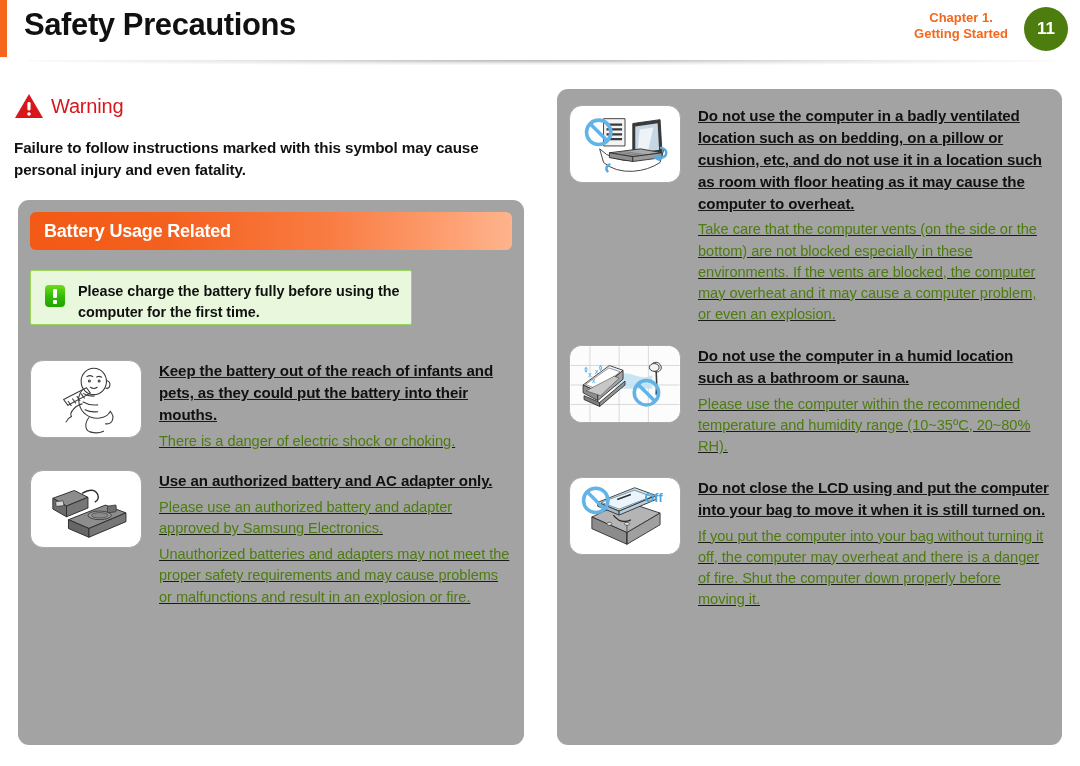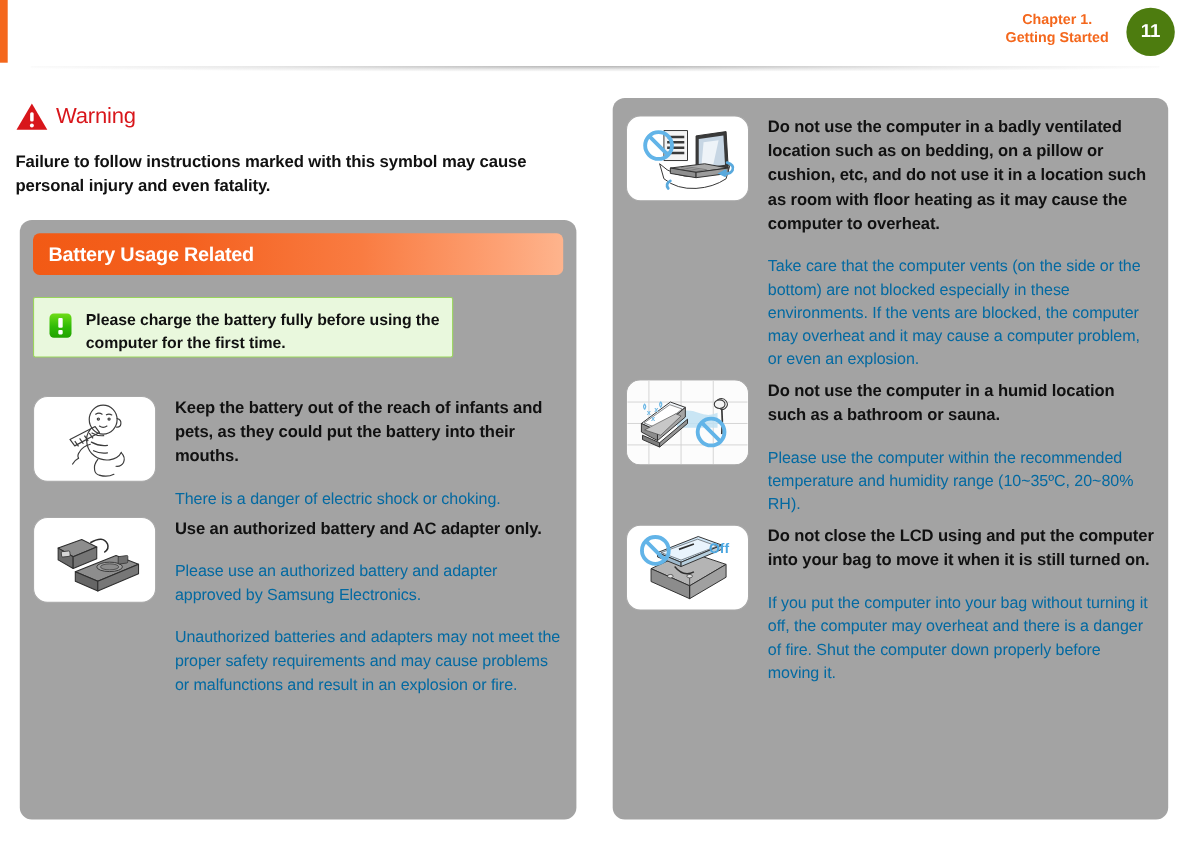--- a/index.html
+++ b/index.html
@@ -196,51 +196,53 @@
     border: 1.5px solid #a8a8a8;
     border-radius: 13px;
     box-sizing: border-box;
     overflow: hidden;
     position: relative;
   }
   .thumb svg { display:block; width:100%; height:100%; }
   .item-body {
     margin-left: 17px;
     flex: 1 1 auto;
+    text-decoration: underline;
   }
   .item-title {
     font-size: 15.1px;
     font-weight: bold;
     line-height: 1.45;
     color: #111111;
     letter-spacing: -0.1px;
   }
   .item-para {
     font-size: 14.6px;
     line-height: 1.45;
-    color: #0369a1;
-    margin-top: 18px;
+    color: #4d7c0f;
+    margin-top: 5px;
     letter-spacing: -0.05px;
   }
 
   
   #item-infants { left: 30px;  top: 360px; width: 480px; }
   #item-adapter { left: 30px;  top: 470px; width: 480px; }
   
   #item-vent    { left: 569px; top: 105px; width: 482px; }
   #item-humid   { left: 569px; top: 345px; width: 482px; }
   #item-lcd     { left: 569px; top: 477px; width: 482px; }
 
   .item-body-wide { margin-left: 17px; width: 356px; }
 </style>
 </head>
 <body>
 
 <div class="header">
   <div class="header-accent"></div>
+  <div class="page-title">Safety Precautions</div>
   <div class="chapter-block">
     <div class="chapter-line">Chapter 1.</div>
     <div class="chapter-line">Getting Started</div>
   </div>
   <div class="page-badge">11</div>
 </div>
 <div class="header-rule"></div>
 
 <div class="warn-head">
   <span>

